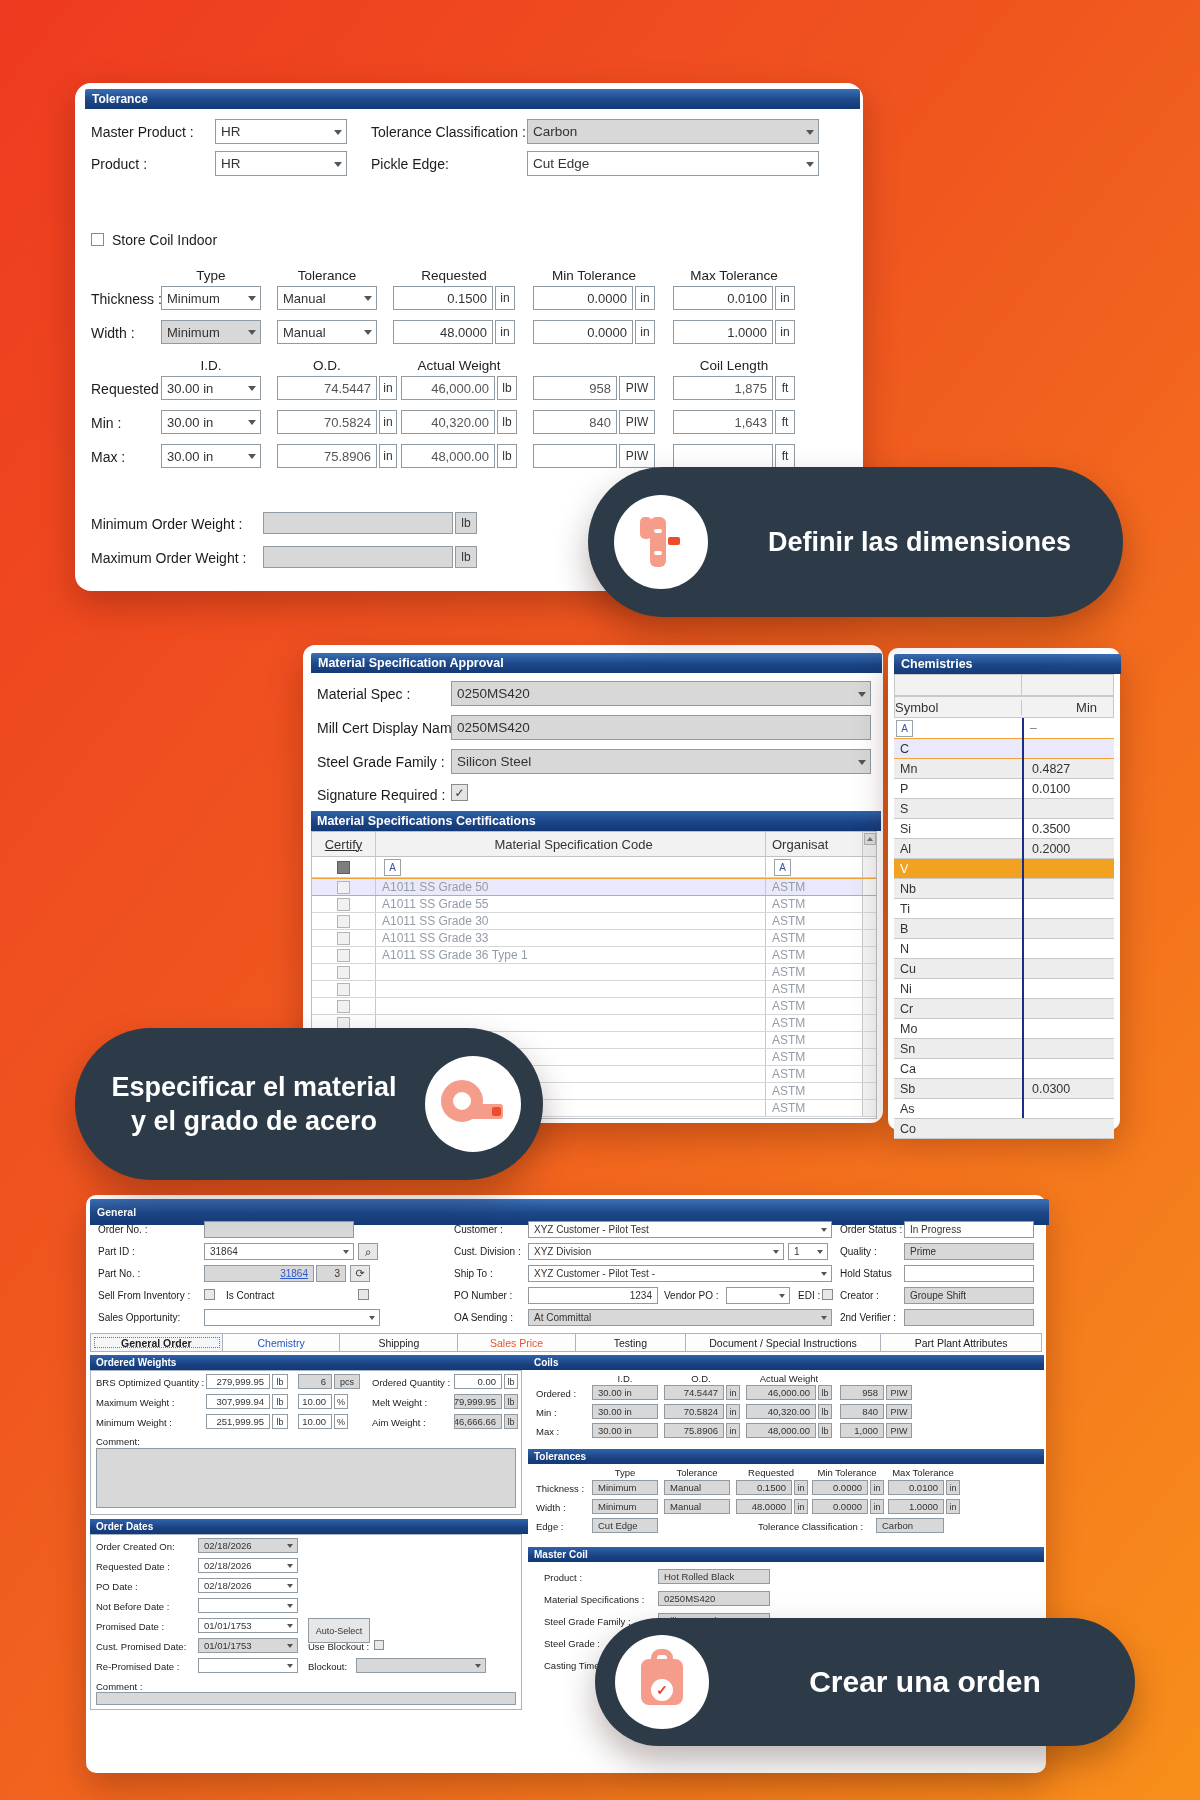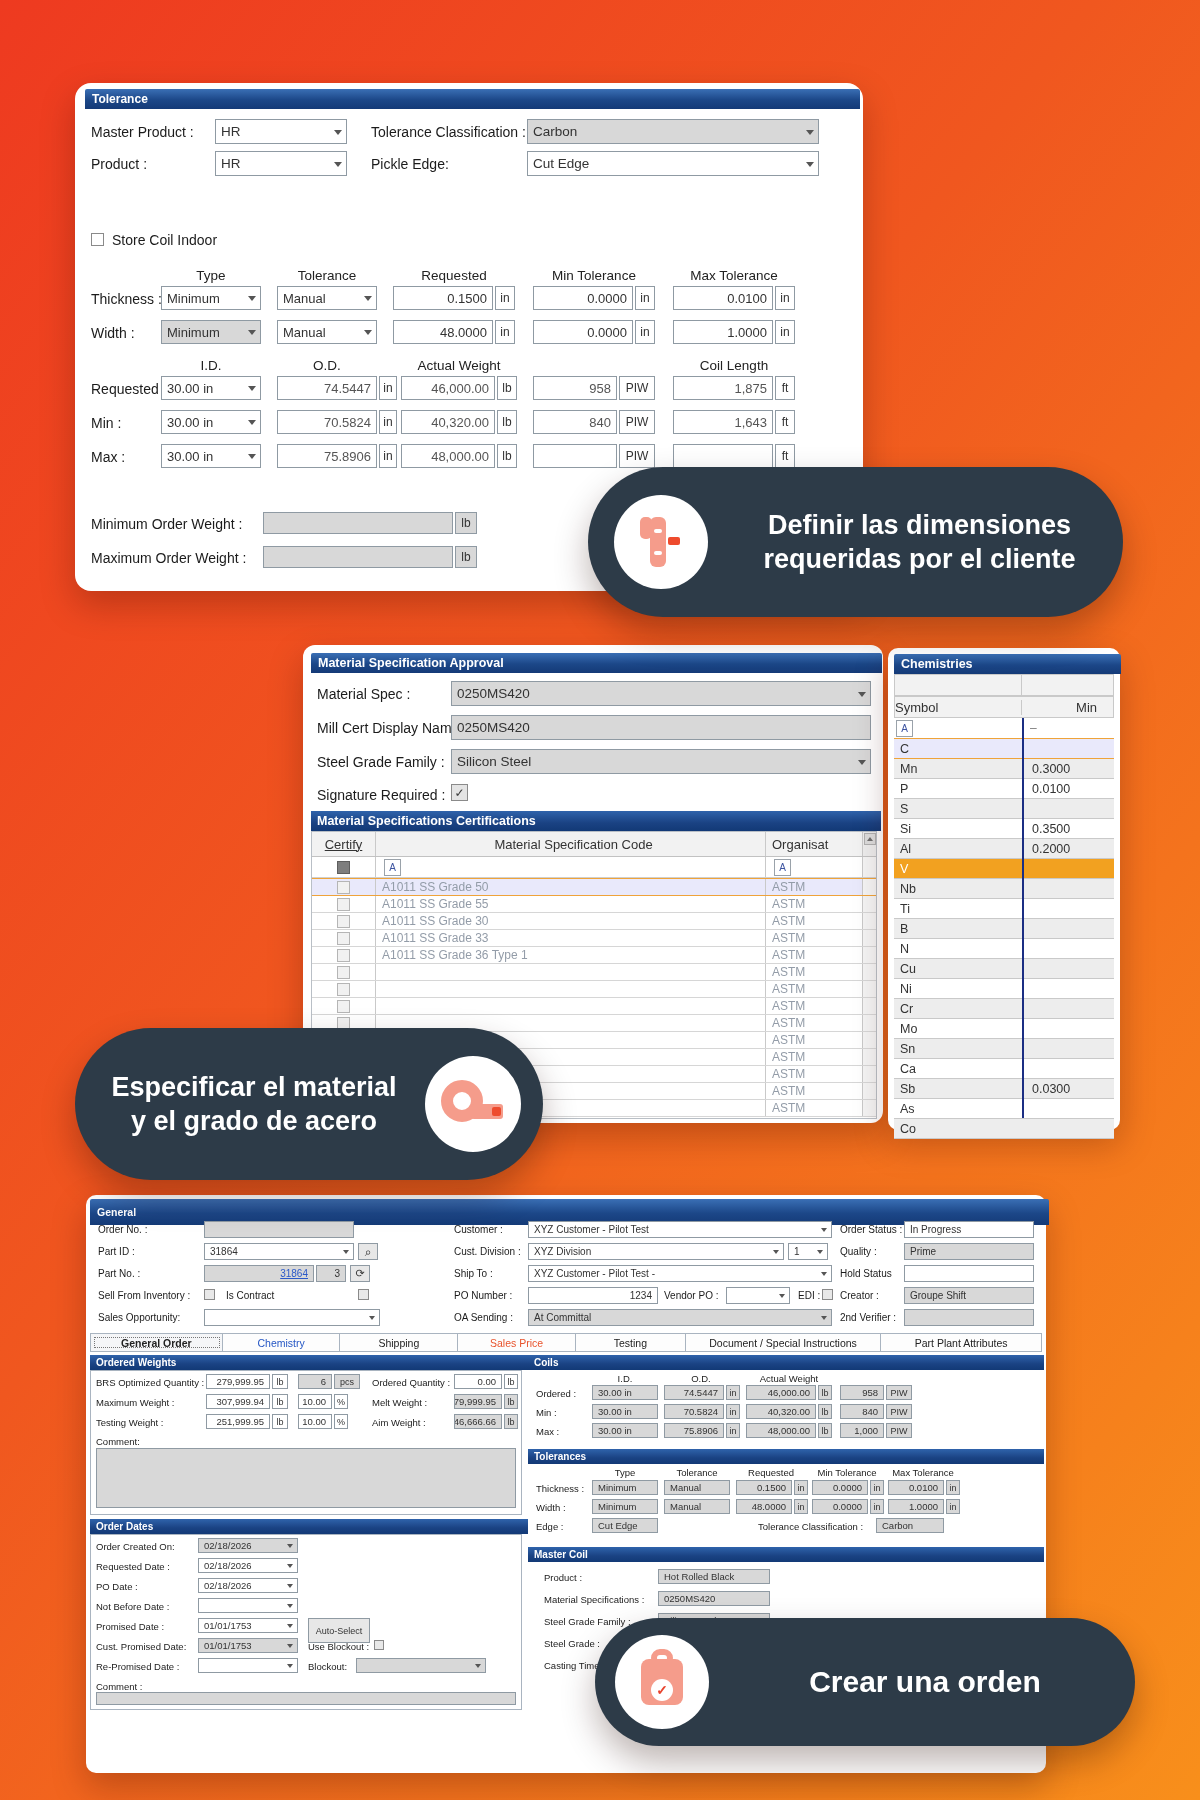--- a/index.html
+++ b/index.html
@@ -197,21 +197,20 @@
     <div style="position:relative;width:94px;height:94px;">
       <div style="position:absolute;left:26px;top:22px;width:12px;height:22px;background:#f59c8b;border-radius:5px;"></div>
       <div style="position:absolute;left:36px;top:22px;width:16px;height:50px;background:#f59c8b;border-radius:6px;"></div>
       <div style="position:absolute;left:54px;top:42px;width:12px;height:8px;background:#ee4b2d;border-radius:2px;"></div>
       <div style="position:absolute;left:40px;top:34px;width:8px;height:4px;background:#fff;border-radius:2px;"></div>
       <div style="position:absolute;left:40px;top:56px;width:8px;height:4px;background:#fff;border-radius:2px;"></div>
     </div>
   </div>
   <div class="ctext" style="padding-left:128px;font-size:27px;line-height:34px;">
     <div>Definir las dimensiones</div>
-    <div>requeridas por el cliente</div>
   </div>
 </div>
 
 <div class="card" style="left:303px;top:645px;width:580px;height:478px;border-radius:12px;">
   <div class="tbar" style="left:8px;top:8px;width:564px;height:20px;font-size:12.5px;">
     <span>Material Specification Approval</span>
   </div>
 
   <div class="lbl" style="left:14px;top:41px;font-size:14px;">Material Spec :</div>
   <div class="fld g" style="left:148px;top:36px;width:420px;height:25px;font-size:13.5px;">
@@ -390,21 +389,21 @@
     <div style="width:92px;color:#7c7c7c;font-size:12px;padding-left:8px;box-sizing:border-box;">–</div>
   </div>
 
   <div style="position:absolute;left:6px;top:90px;width:220px;">
     <div class="chr sel">
         <span class="chs">C</span>
         <span class="chm"></span>
       </div>
     <div class="chr alt">
         <span class="chs">Mn</span>
-        <span class="chm">0.3000</span>
+        <span class="chm">0.4827</span>
       </div>
     <div class="chr">
         <span class="chs">P</span>
         <span class="chm">0.0100</span>
       </div>
     <div class="chr alt">
         <span class="chs">S</span>
         <span class="chm"></span>
       </div>
     <div class="chr">
@@ -589,21 +588,21 @@
 
   <div class="lbl" style="left:10px;top:202px;font-size:9.5px;">Maximum Weight :</div>
   <div class="fld num" style="left:120px;top:199px;width:64px;height:15px;font-size:9.5px;">307,999.94</div>
   <div class="unit" style="left:186px;top:199px;width:16px;height:15px;font-size:9px;">lb</div>
   <div class="fld num" style="left:212px;top:199px;width:34px;height:15px;font-size:9.5px;">10.00</div>
   <div class="unit" style="left:248px;top:199px;width:14px;height:15px;font-size:9px;">%</div>
   <div class="lbl" style="left:286px;top:202px;font-size:9.5px;">Melt Weight :</div>
   <div class="fld g num" style="left:368px;top:199px;width:48px;height:15px;font-size:9.5px;">279,999.95</div>
   <div class="unit g" style="left:418px;top:199px;width:14px;height:15px;font-size:9px;">lb</div>
 
-  <div class="lbl" style="left:10px;top:222px;font-size:9.5px;">Testing Weight :</div>
+  <div class="lbl" style="left:10px;top:222px;font-size:9.5px;">Minimum Weight :</div>
   <div class="fld num" style="left:120px;top:219px;width:64px;height:15px;font-size:9.5px;">251,999.95</div>
   <div class="unit" style="left:186px;top:219px;width:16px;height:15px;font-size:9px;">lb</div>
   <div class="fld num" style="left:212px;top:219px;width:34px;height:15px;font-size:9.5px;">10.00</div>
   <div class="unit" style="left:248px;top:219px;width:14px;height:15px;font-size:9px;">%</div>
   <div class="lbl" style="left:286px;top:222px;font-size:9.5px;">Aim Weight :</div>
   <div class="fld g num" style="left:368px;top:219px;width:48px;height:15px;font-size:9.5px;">46,666.66</div>
   <div class="unit g" style="left:418px;top:219px;width:14px;height:15px;font-size:9px;">lb</div>
 
   <div class="lbl" style="left:10px;top:241px;font-size:9.5px;">Comment:</div>
   <div class="fld g" style="left:10px;top:253px;width:420px;height:60px;"></div>

